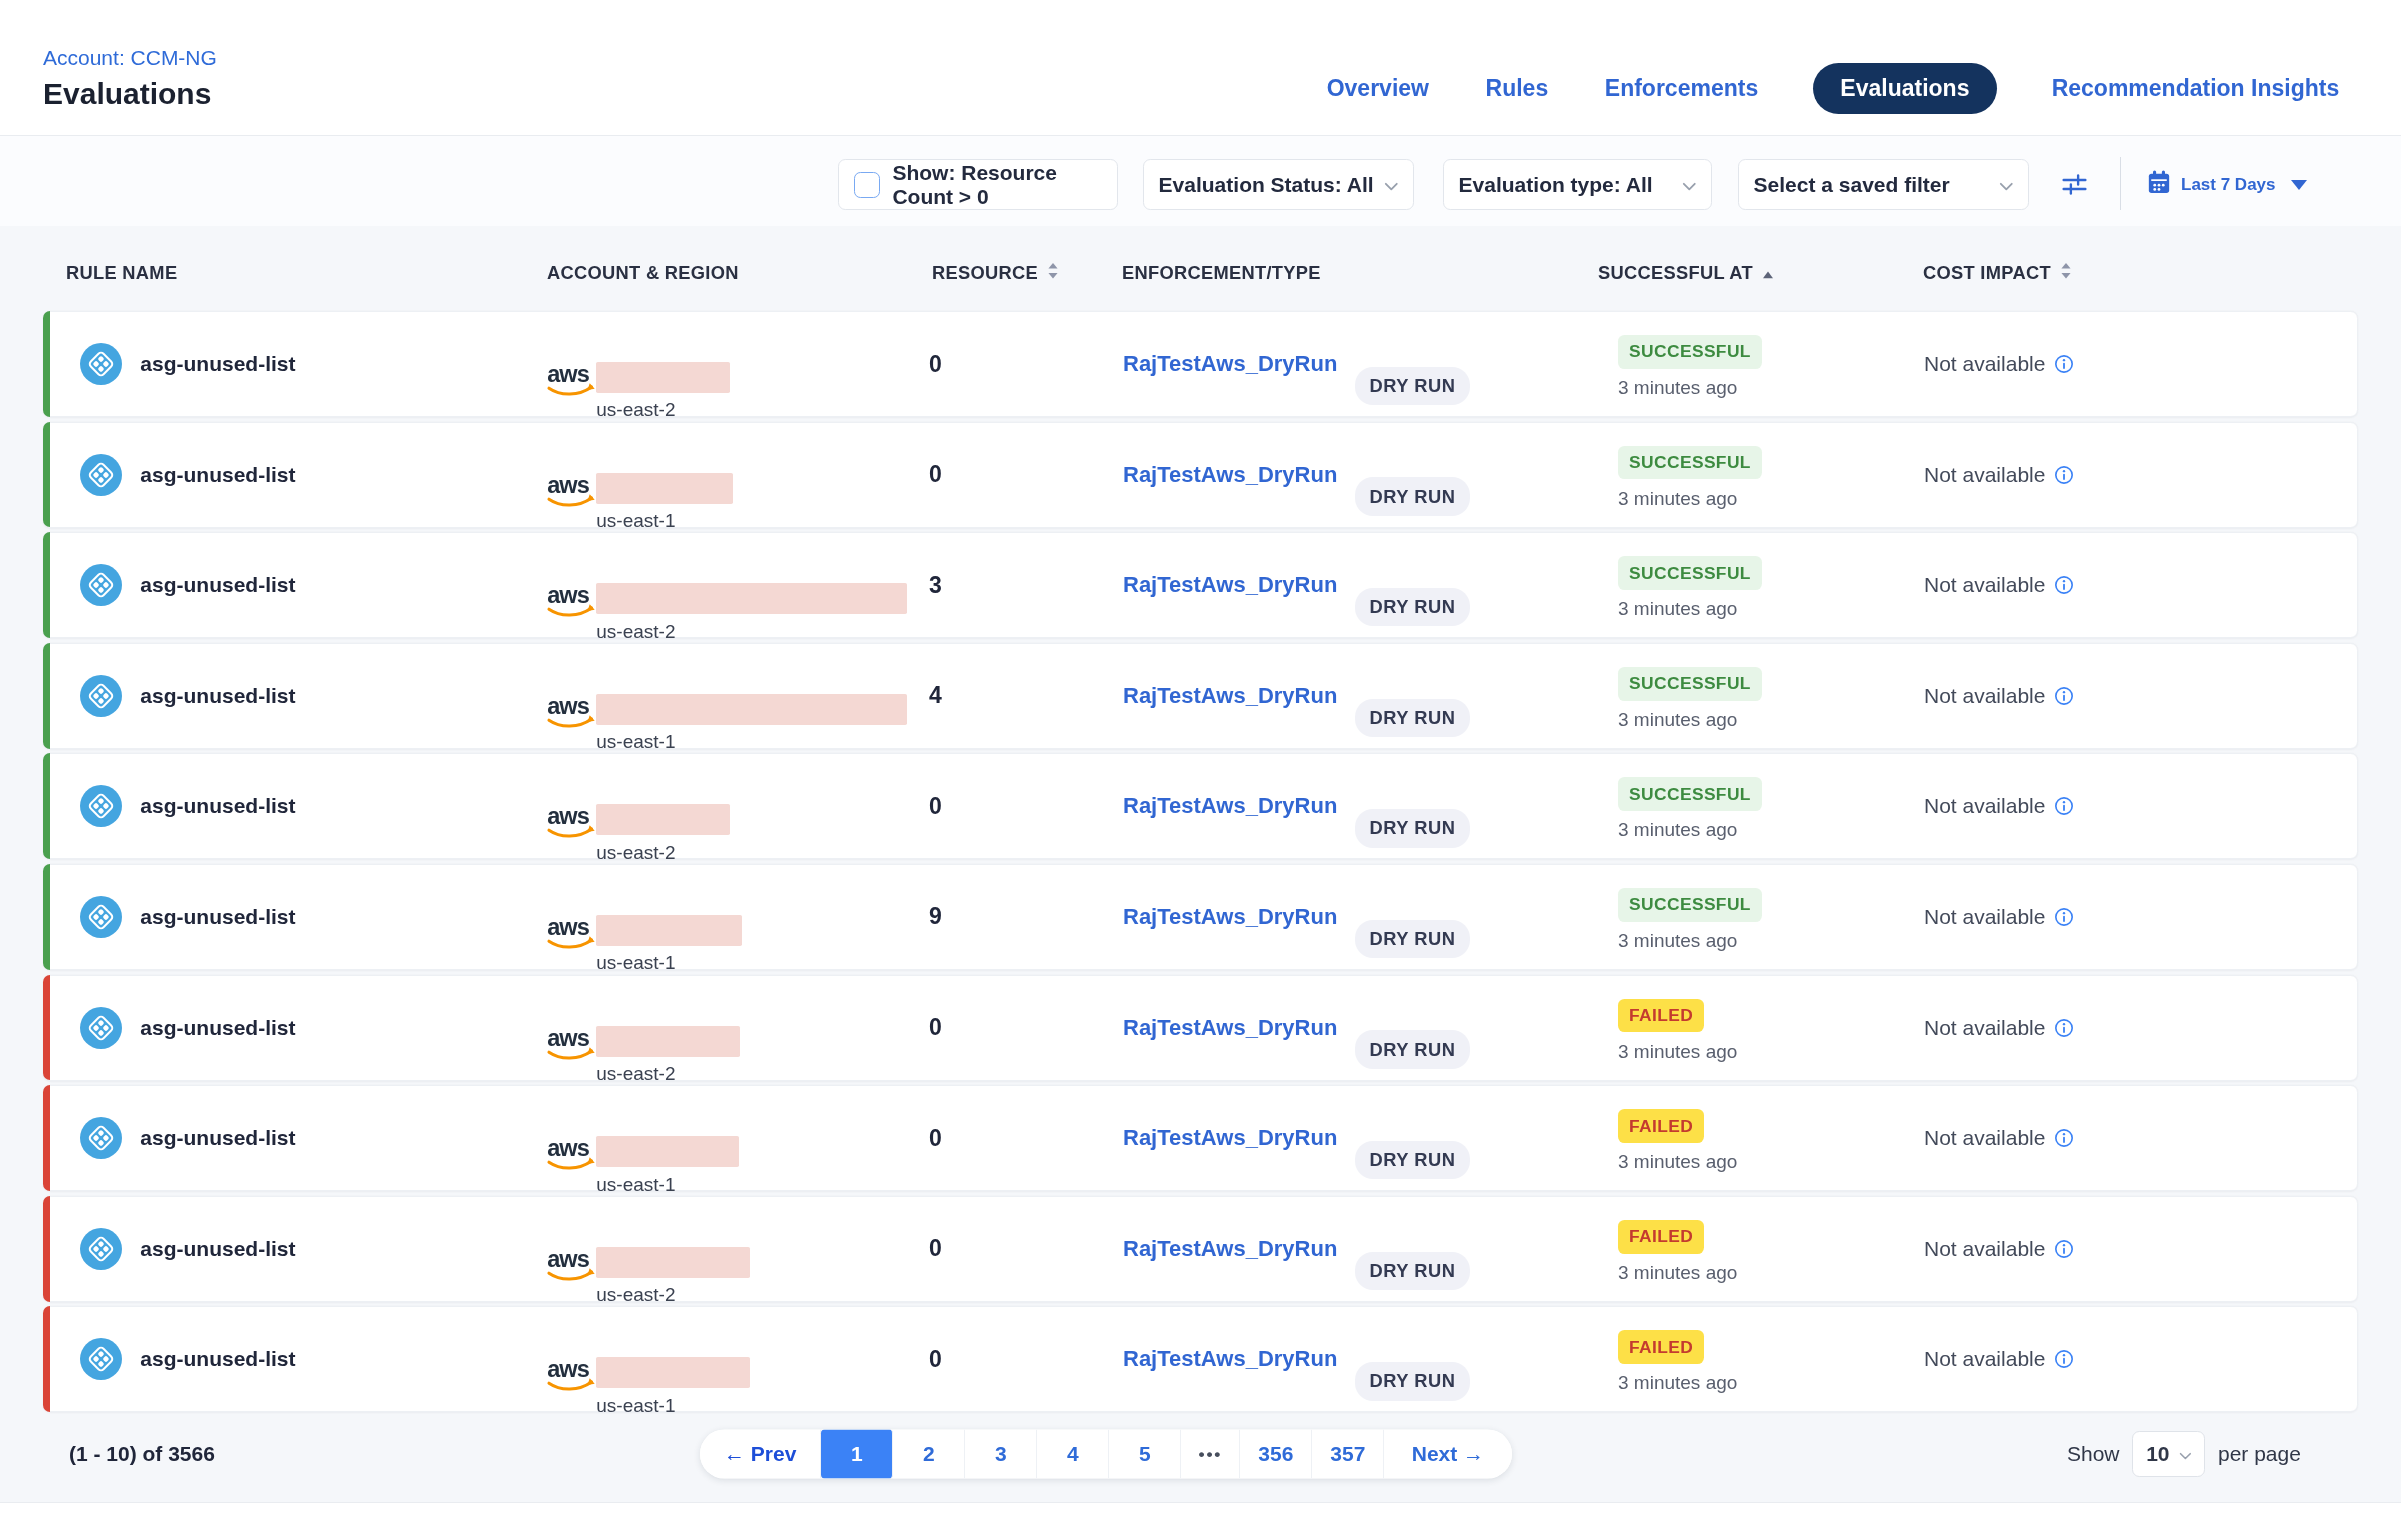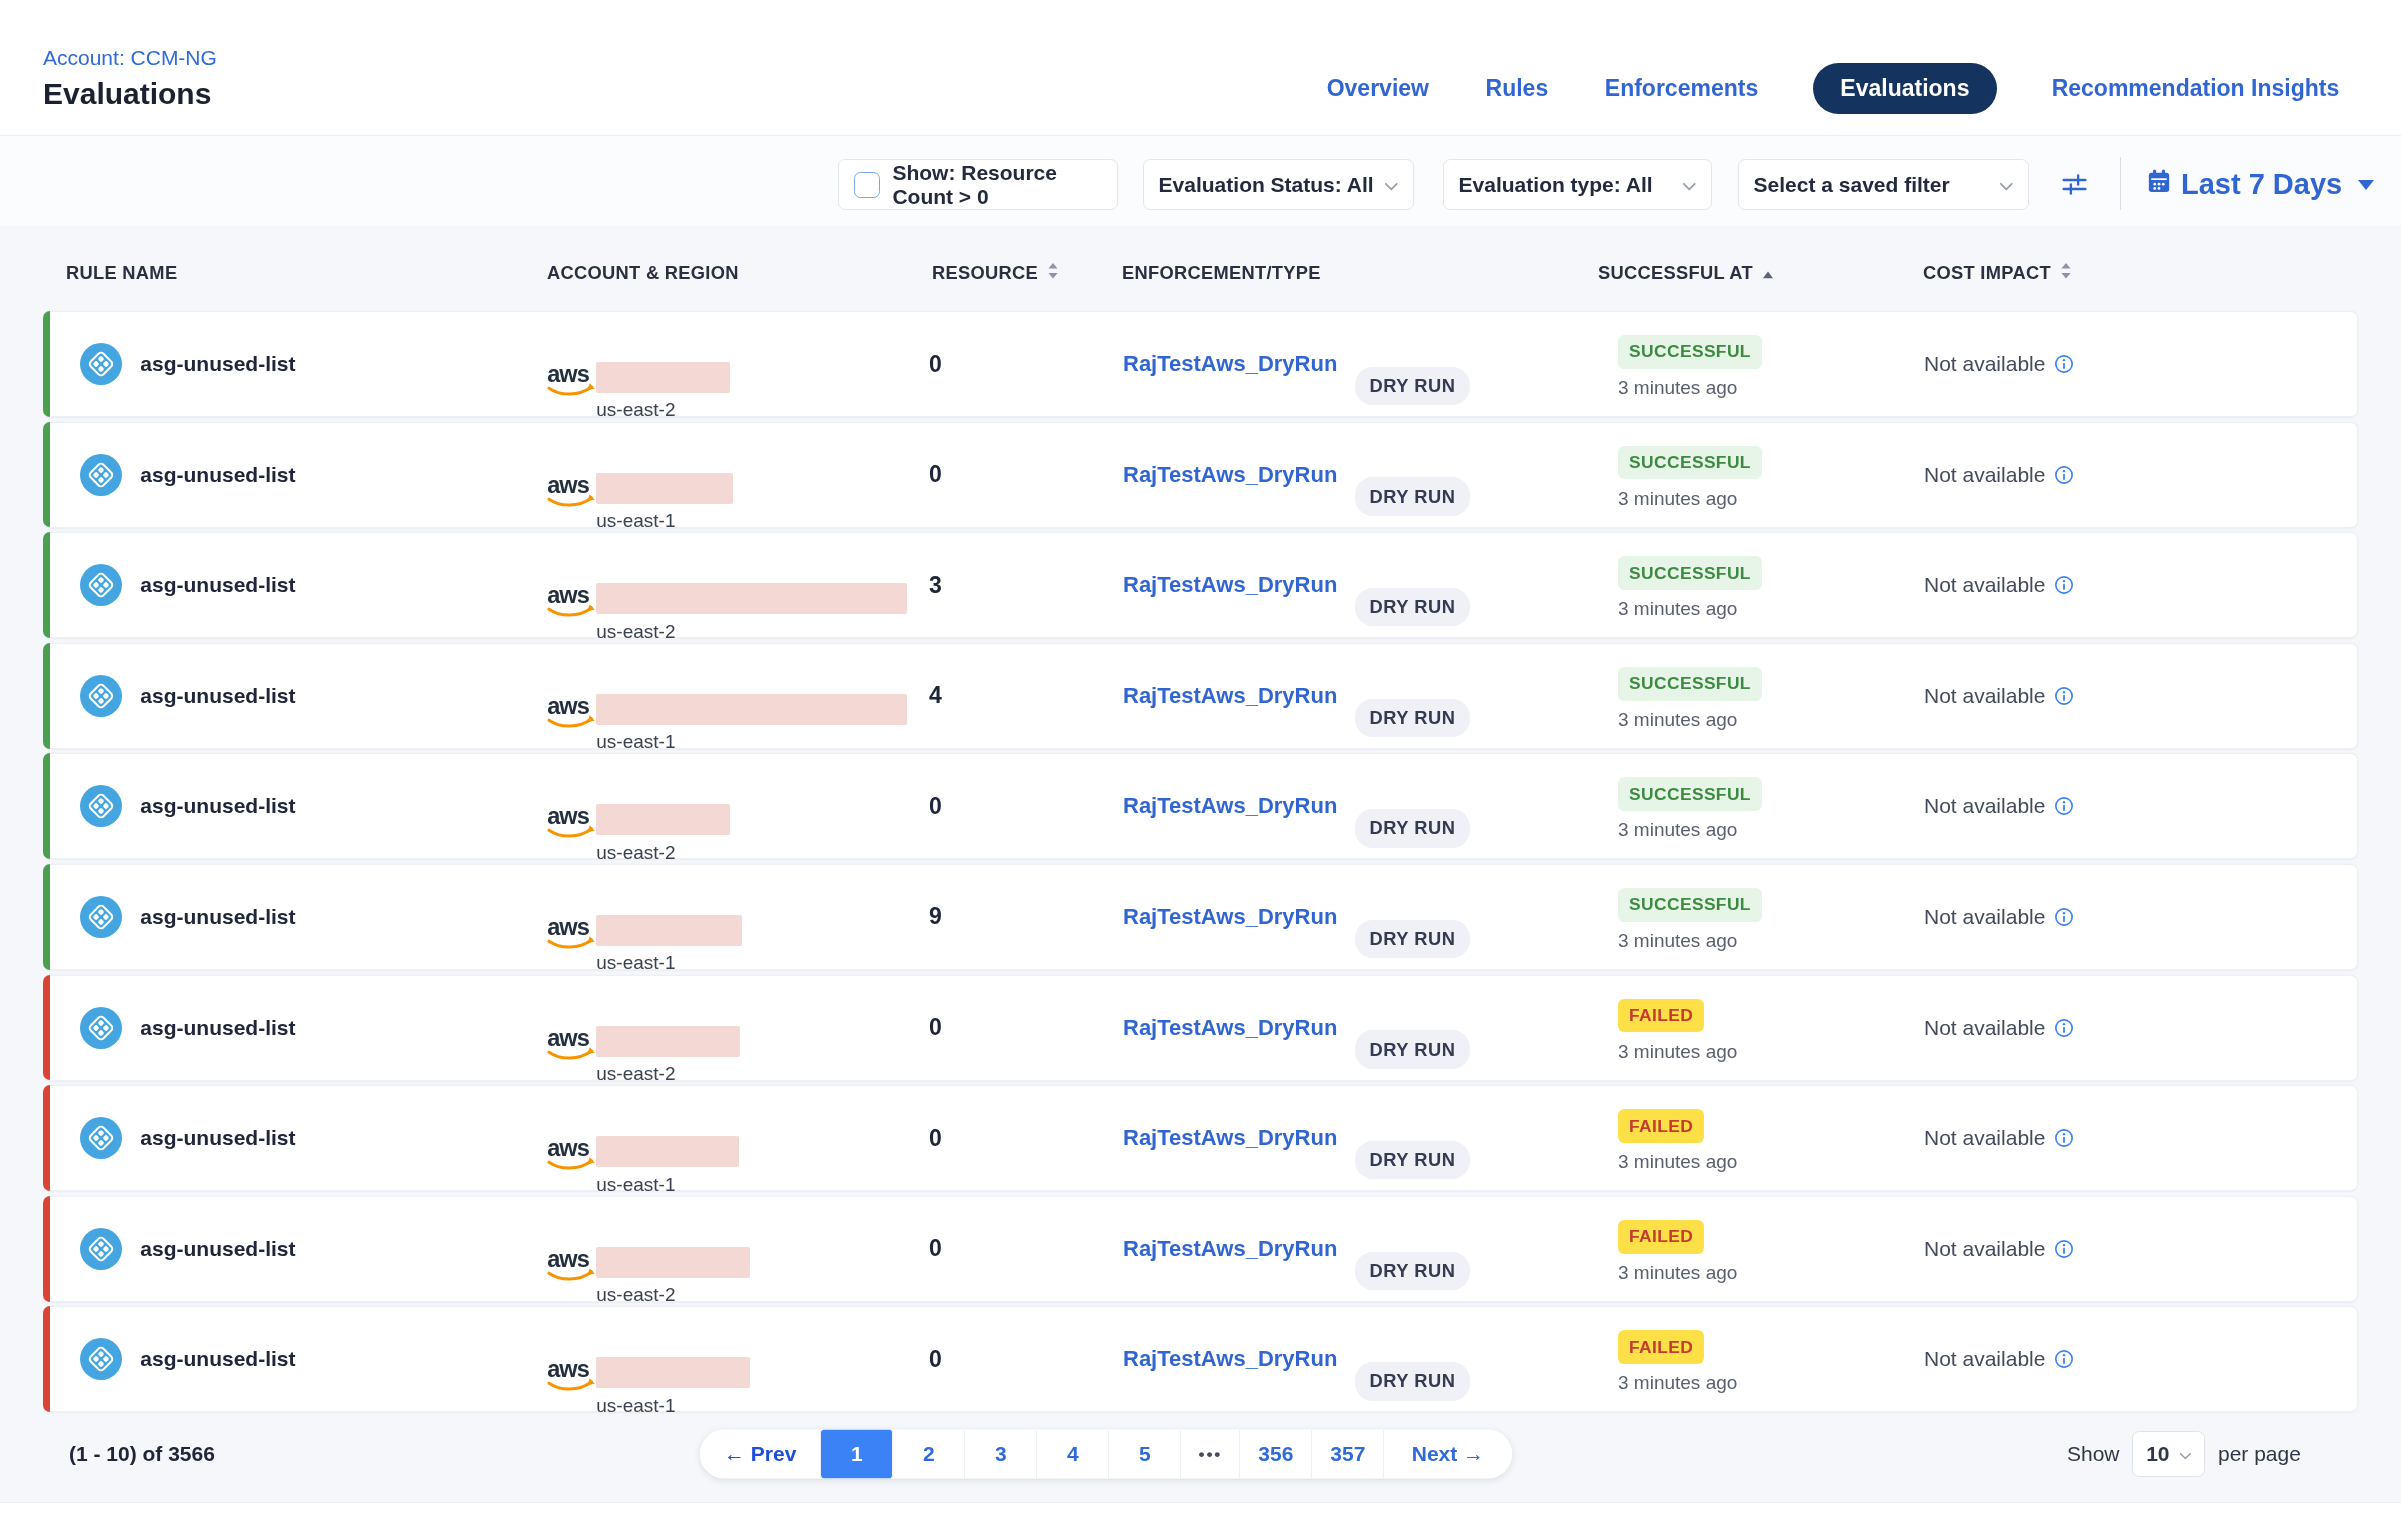--- a/index.html
+++ b/index.html
@@ -23,21 +23,21 @@
         display:flex;align-items:center;box-sizing:border-box;padding:0 14.6px;font-size:21px;font-weight:700;color:#232a3e;cursor:pointer;}
   .chkgroup{left:838px;width:280px;gap:12.8px;}
   .checkbox{width:24px;height:24px;border:1.8px solid #79a9f2;border-radius:6.4px;background:#fff;flex:0 0 auto;cursor:pointer;}
   .select{justify-content:space-between;}
   .sel-status{left:1143px;width:271px;}
   .sel-type{left:1443px;width:269px;}
   .sel-saved{left:1738px;width:291px;}
   .sliders-btn{position:absolute;left:2060px;top:170px;width:29px;height:29px;cursor:pointer;}
   .vdiv{position:absolute;left:2120px;top:157px;width:0.9px;height:53px;background:#d9dee6;}
   .datectl{position:absolute;left:2147px;top:159px;height:51px;display:flex;align-items:center;gap:10px;
-           color:#3166d2;font-weight:700;font-size:29px;cursor:pointer;}
+           color:#3166d2;font-weight:700;font-size:17px;cursor:pointer;}
   .caret-down{width:0;height:0;border-left:8.2px solid transparent;border-right:8.2px solid transparent;border-top:10px solid #3166d2;margin-left:5.5px;}
   
   .thead{position:absolute;left:43px;right:43px;top:262px;height:27.4px;}
   .th{position:absolute;top:0;font-size:18.3px;font-weight:700;color:#2a3042;letter-spacing:0.3px;display:flex;align-items:center;gap:9.1px;cursor:pointer;white-space:nowrap;}
   .th-rule{left:23px;}.th-account{left:504px;}.th-resource{left:889px;}
   .th-enforce{left:1079px;}.th-eval{left:1555px;}.th-cost{left:1880px;}
   
   .rows{position:absolute;left:43px;top:311px;width:2315px;}
   .row{position:relative;height:106px;margin-bottom:4.6px;background:#ffffff;border:0.9px solid #edf0f4;
        border-radius:7.3px;box-sizing:border-box;box-shadow:0 0.9px 1.8px rgba(30,40,60,.05);cursor:pointer;}

